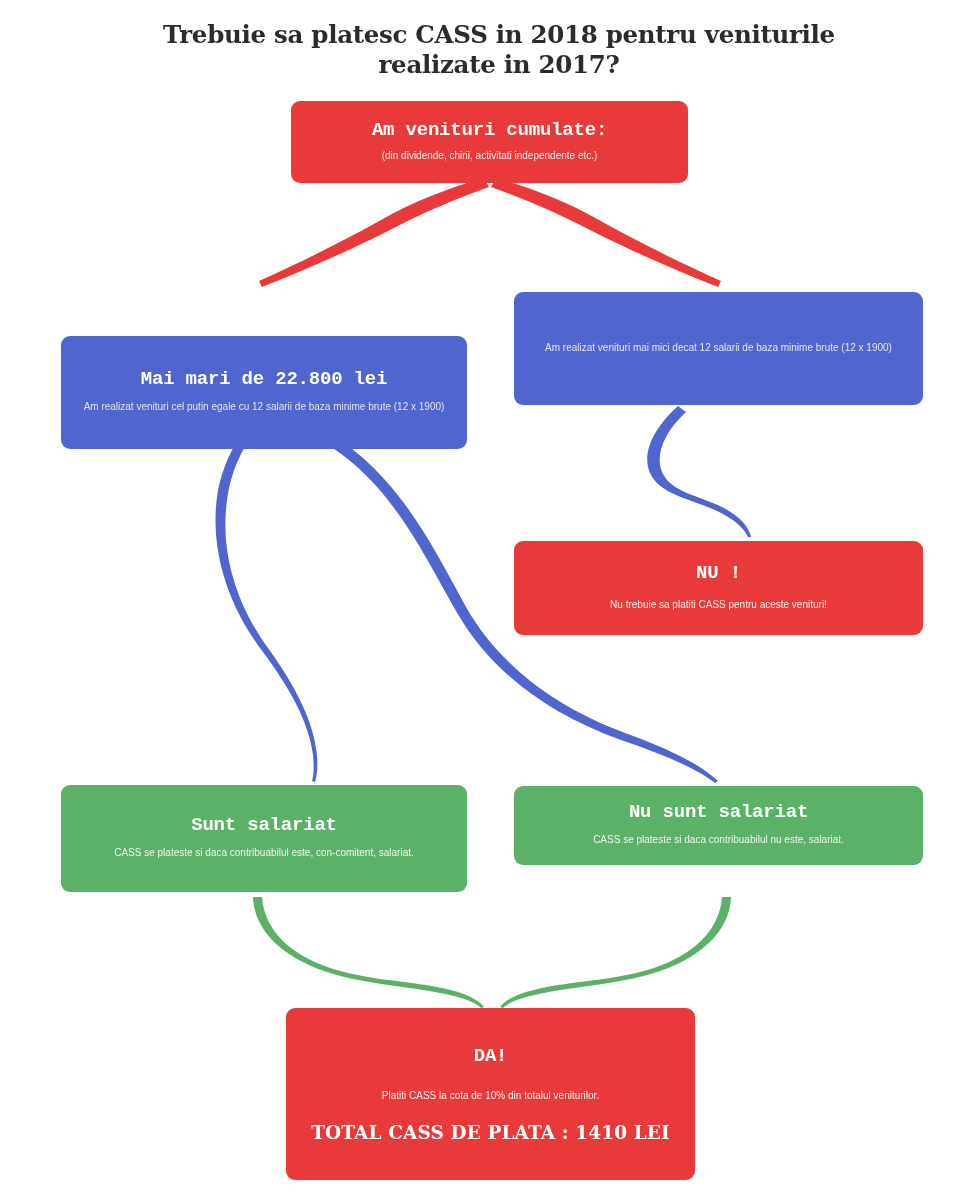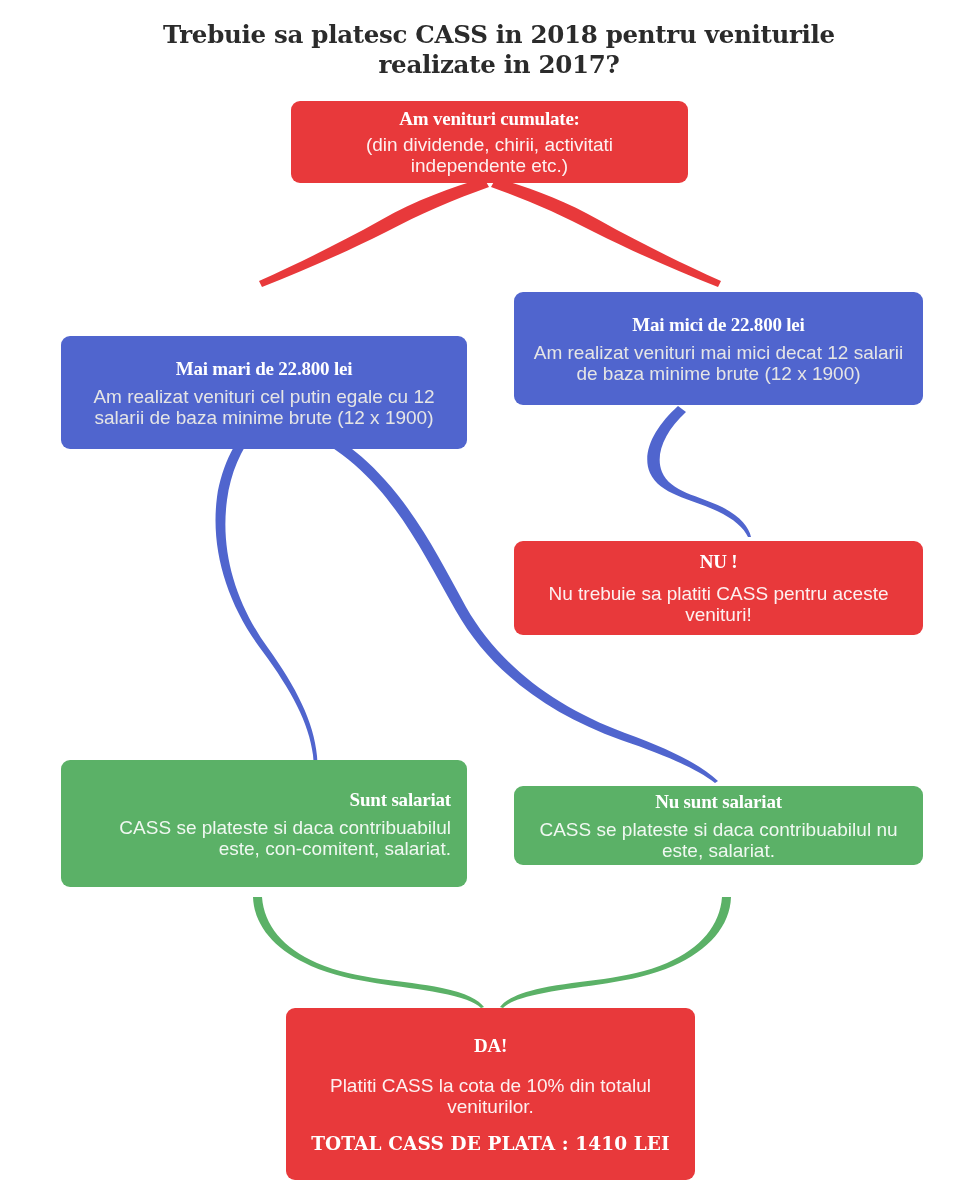--- a/index.html
+++ b/index.html
@@ -55,30 +55,30 @@
     border-radius: 9px;
     box-sizing: border-box;
     color: #ffffff;
     text-align: center;
     padding: 11px 16px 13px 16px;
     display: flex;
     flex-direction: column;
     justify-content: center;
   }
   .node .n-head {
-    font-family: Liberation Serif, serif;
+    font-family: Liberation Mono, monospace;
     font-weight: bold;
     font-size: 19px;
     line-height: 26px;
     letter-spacing: -0.2px;
     margin-bottom: 4px;
   }
   .node .n-body {
     font-family: "Liberation Sans", sans-serif;
-    font-size: 19px;
+    font-size: 10px;
     line-height: 21px;
     font-weight: 400;
     color: #fdf0f0;
   }
   .node .n-body + .n-body { margin-top: 12px; }
   .node .n-total {
     font-family: "DejaVu Serif", "Liberation Serif", serif;
     font-weight: bold;
     font-size: 18.5px;
     line-height: 26px;
@@ -91,21 +91,21 @@
   .node.green { background: #5bb167; }
 
   .node.blue .n-body  { color: #e5e5e5; }
   .node.green .n-body { color: #f0f8f1; }
 
   
   #node-top      { left: 291px; top: 101px;  width: 397px; height: 82px;  }
   #node-left-blue{ left: 61px;  top: 292px;  width: 406px; height: 113px; margin-top: 44px; }
   #node-right-blue{left: 514px; top: 292px;  width: 409px; height: 113px; }
   #node-nu       { left: 514px; top: 541px;  width: 409px; height: 94px;  }
-  #node-left-green{left: 61px;  top: 760px;  width: 406px; height: 127px; text-align: right; }
+  #node-left-green{left: 61px;  top: 785px;  width: 406px; height: 107px; }
   #node-right-green{left: 514px;top: 786px;  width: 409px; height: 79px; }
   #node-da       { left: 286px; top: 1008px; width: 409px; height: 172px; padding-top: 14px; }
 
   #node-top .n-head { margin-bottom: 2px; }
   #node-nu .n-head  { margin-bottom: 8px; }
   #node-da .n-head  { margin-bottom: 16px; }
 </style>
 </head>
 <body>
 
@@ -186,21 +186,20 @@
     <div class="n-head">Am venituri cumulate:</div>
     <div class="n-body">(din dividende, chirii, activitati independente etc.)</div>
   </div>
 
   <div class="node blue" id="node-left-blue">
     <div class="n-head">Mai mari de 22.800 lei</div>
     <div class="n-body">Am realizat venituri cel putin egale cu 12 salarii de baza minime brute (12 x 1900)</div>
   </div>
 
   <div class="node blue" id="node-right-blue">
-    <div class="n-head">Mai mici de 22.800 lei</div>
     <div class="n-body">Am realizat venituri mai mici decat 12 salarii de baza minime brute (12 x 1900)</div>
   </div>
 
   <div class="node red" id="node-nu">
     <div class="n-head">NU !</div>
     <div class="n-body">Nu trebuie sa platiti CASS pentru aceste venituri!</div>
   </div>
 
   <div class="node green" id="node-left-green">
     <div class="n-head">Sunt salariat</div>

